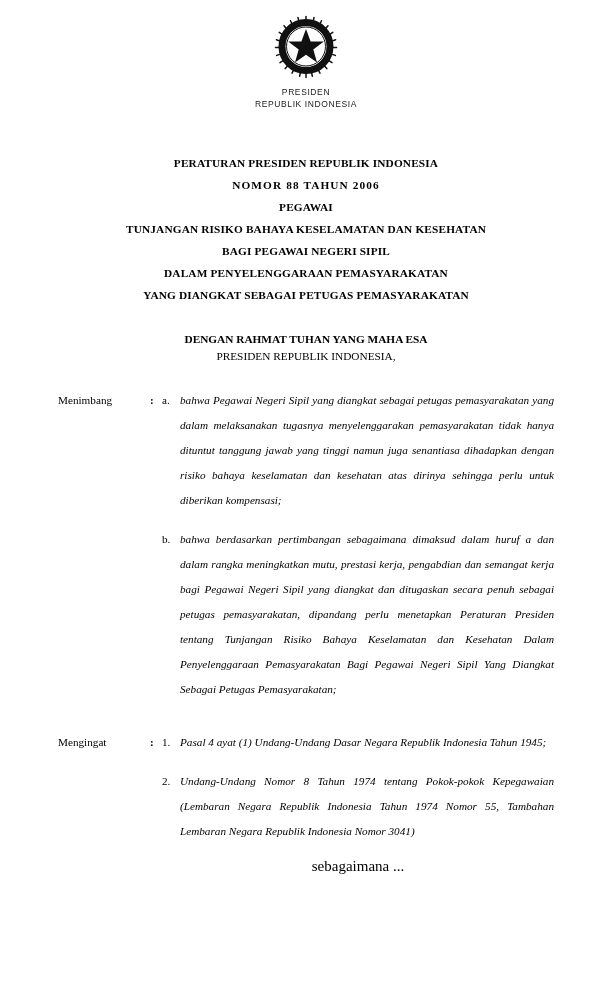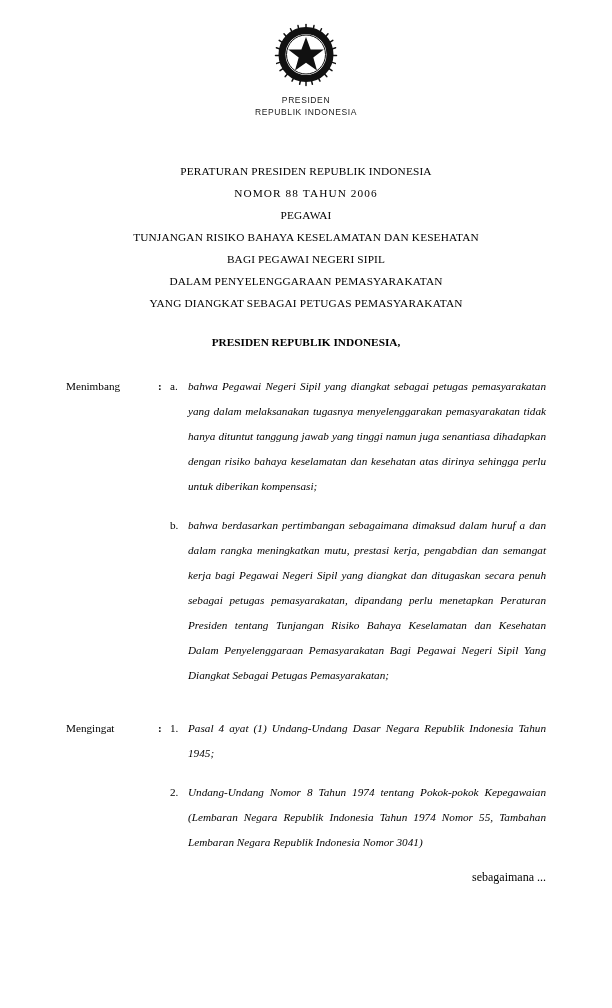--- a/index.html
+++ b/index.html
@@ -12,21 +12,21 @@
     height: 1008px;
     font-family: "Liberation Serif", serif;
     color: #000000;
     position: relative;
     overflow: hidden;
   }
   .page {
     width: 612px;
     height: 800px;
     box-sizing: border-box;
-    padding: 8px;
+    padding: 0;
     position: relative;
   }
   
   .emblem-block {
     text-align: center;
     padding-top: 14px;
   }
   .emblem {
     width: 66px;
     height: 66px;
@@ -39,37 +39,36 @@
     font-family: "Liberation Sans", sans-serif;
     font-size: 8.5px;
     letter-spacing: 0.6px;
     line-height: 12px;
     color: #1a1a1a;
   }
   
   .title-block {
     margin-top: 42px;
     text-align: center;
-    font-weight: normal;
+    font-weight: bold;
     font-size: 11.3px;
     line-height: 22px;
     letter-spacing: 0.15px;
   }
   .title-block .t-nomor { letter-spacing: 1.1px; }
   .subtitle-block {
     margin-top: 22px;
     text-align: center;
     font-weight: bold;
     font-size: 11.3px;
     line-height: 22px;
   }
   .presiden-line {
-    margin-top: 22px;
-    text-align: center;
-    font-weight: bold;
+    text-align: center;
+    font-weight: normal;
     font-size: 11.3px;
   }
   
   .body-block {
     margin-top: 26px;
     padding: 0 58px 0 58px;
   }
   .clause {
     display: flex;
     align-items: flex-start;
@@ -107,22 +106,22 @@
     flex: 1 1 auto;
     font-size: 11.2px;
     line-height: 25px;
     text-align: justify;
     text-justify: inter-word;
     hyphens: none;
     font-style: italic;
   }
   .spacer-24 { height: 12px; }
   .trailing {
-    text-align: right;
-    font-size: 12px;
+    text-align: center;
+    font-size: 15px;
     line-height: 25px;
     padding-right: 0px;
     margin-top: -4px;
   }
 </style>
 </head>
 <body>
 
 <div class="page">
 
@@ -174,20 +173,21 @@
   <div class="title-block">
     <div>PERATURAN PRESIDEN REPUBLIK INDONESIA</div>
     <div class="t-nomor">NOMOR  88  TAHUN  2006</div>
     <div>PEGAWAI</div>
     <div>TUNJANGAN RISIKO BAHAYA KESELAMATAN DAN KESEHATAN</div>
     <div>BAGI PEGAWAI NEGERI SIPIL</div>
     <div>DALAM PENYELENGGARAAN PEMASYARAKATAN</div>
     <div>YANG DIANGKAT SEBAGAI PETUGAS PEMASYARAKATAN</div>
   </div>
 
+  <div class="subtitle-block">DENGAN RAHMAT TUHAN YANG MAHA ESA</div>
 
   <div class="presiden-line">PRESIDEN REPUBLIK INDONESIA,</div>
 
   <div class="body-block">
 
     <div class="clause">
       <div class="clause-label">Menimbang</div>
       <div class="clause-colon">:</div>
       <div class="items">
         <div class="item">

